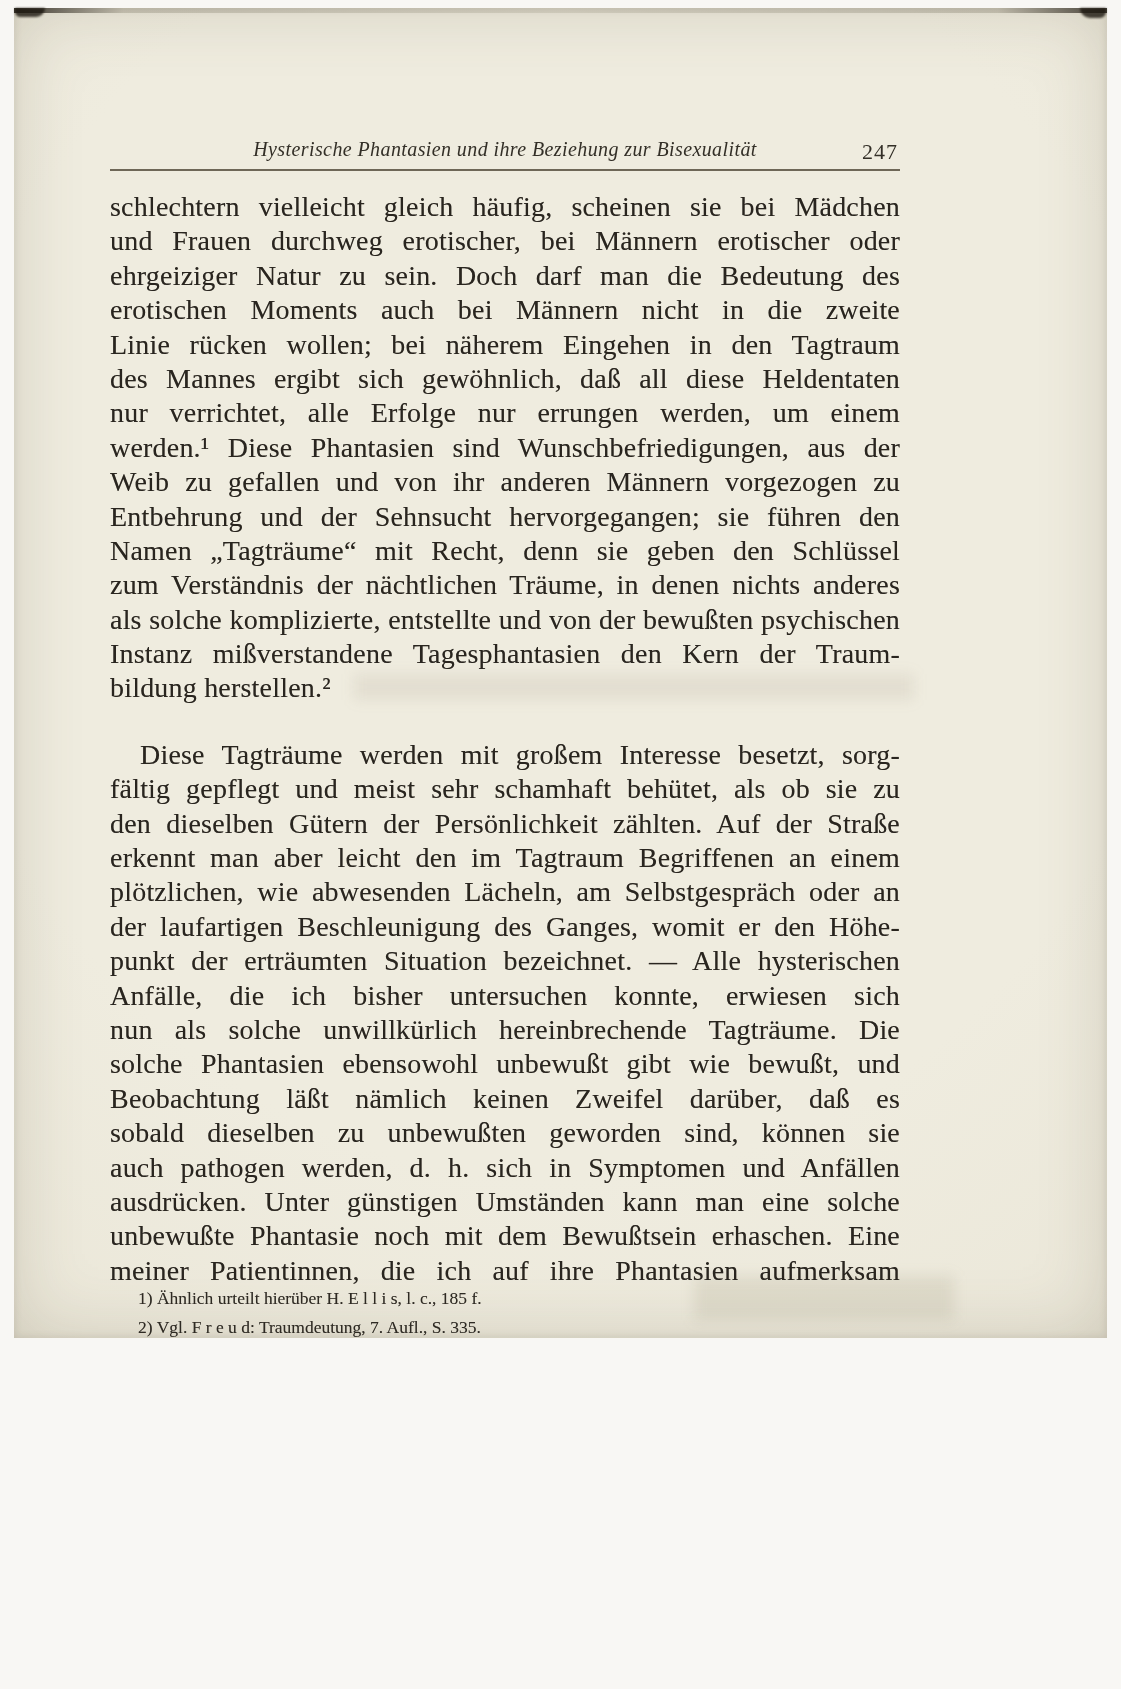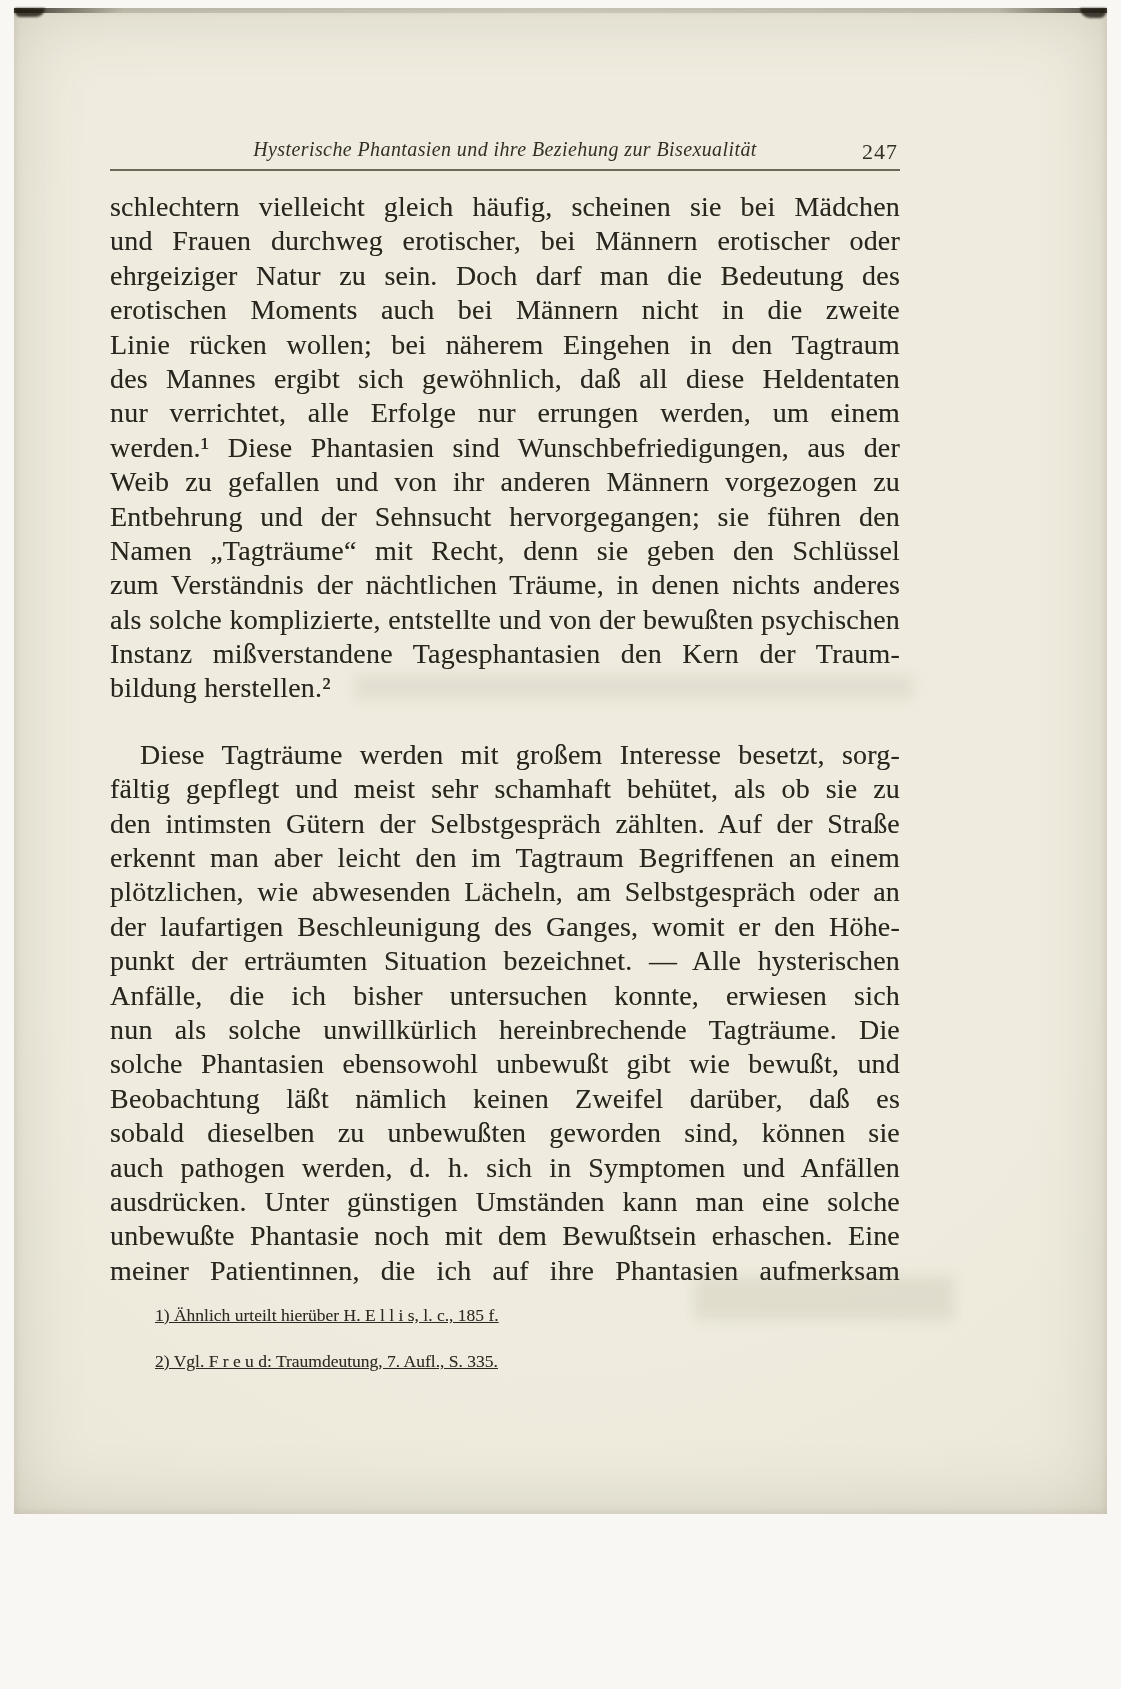--- a/index.html
+++ b/index.html
@@ -5,21 +5,21 @@
   html, body { margin: 0; padding: 0; }
   body {
     width: 1121px; height: 1689px;
     position: relative;
     background: #f8f7f4;
     font-family: "Liberation Serif", "DejaVu Serif", serif;
     overflow: hidden;
   }
   .scan {
     position: absolute; left: 14px; top: 8px;
-    width: 1093px; height: 1506px;
+    width: 1093px; height: 1330px;
     background: radial-gradient(ellipse 140% 120% at 50% 40%, #efecdf 40%, #e9e5d6 72%, #ded9c7 100%);
     box-shadow: inset 0 0 70px rgba(95,85,60,.20), inset 0 0 8px rgba(70,60,40,.14);
   }
   .edge-top {
     position: absolute; top: 0; left: 0; right: 0; height: 5px;
     background: linear-gradient(to right,
       rgba(35,30,22,.85), rgba(100,92,74,.25) 10%,
       rgba(115,105,85,.16) 50%,
       rgba(100,92,74,.26) 90%, rgba(35,30,22,.80));
   }
@@ -50,21 +50,21 @@
   }
   .line { text-align: justify; text-align-last: justify; height: 34.4px; }
   .para:not(.continues) .line:last-child { text-align-last: left; }
   .para.indented .line:first-child { text-indent: 30px; margin-top: 32px; }
 
   .footnotes {
     position: absolute; top: 1276px; left: 28px; width: 740px;
     font-size: 17.5px; line-height: 29px; color: #2e2a23;
     text-shadow: 0 0 .3px rgba(42,38,32,.3);
   }
-  .footnotes p { margin: 17px; text-decoration: underline; }
+  .footnotes p { margin: 0; }
 </style>
 </head>
 <body>
 
 <div class="scan">
   <div class="edge-top"></div>
   <div class="corner-mark left"></div>
   <div class="corner-mark right"></div>
   <div class="smudge s1"></div>
   <div class="smudge s2"></div>
@@ -92,21 +92,21 @@
           <div class="line">Entbehrung und der Sehnsucht hervorgegangen; sie führen den</div>
           <div class="line">Namen „Tagträume“ mit Recht, denn sie geben den Schlüssel</div>
           <div class="line">zum Verständnis der nächtlichen Träume, in denen nichts anderes</div>
           <div class="line">als solche komplizierte, entstellte und von der bewußten psychischen</div>
           <div class="line">Instanz mißverstandene Tagesphantasien den Kern der Traum-</div>
           <div class="line">bildung herstellen.²</div>
         </div>
       <div class="para indented continues">
           <div class="line">Diese Tagträume werden mit großem Interesse besetzt, sorg-</div>
           <div class="line">fältig gepflegt und meist sehr schamhaft behütet, als ob sie zu</div>
-          <div class="line">den intimsten Gütern der Selbstgespräch zählten. Auf der Straße</div>
+          <div class="line">den dieselben Gütern der Persönlichkeit zählten. Auf der Straße</div>
           <div class="line">erkennt man aber leicht den im Tagtraum Begriffenen an einem</div>
           <div class="line">plötzlichen, wie abwesenden Lächeln, am Selbstgespräch oder an</div>
           <div class="line">der laufartigen Beschleunigung des Ganges, womit er den Höhe-</div>
           <div class="line">punkt der erträumten Situation bezeichnet. — Alle hysterischen</div>
           <div class="line">Anfälle, die ich bisher untersuchen konnte, erwiesen sich</div>
           <div class="line">nun als solche unwillkürlich hereinbrechende Tagträume. Die</div>
           <div class="line">solche Phantasien ebensowohl unbewußt gibt wie bewußt, und</div>
           <div class="line">Beobachtung läßt nämlich keinen Zweifel darüber, daß es</div>
           <div class="line">sobald dieselben zu unbewußten geworden sind, können sie</div>
           <div class="line">auch pathogen werden, d. h. sich in Symptomen und Anfällen</div>

